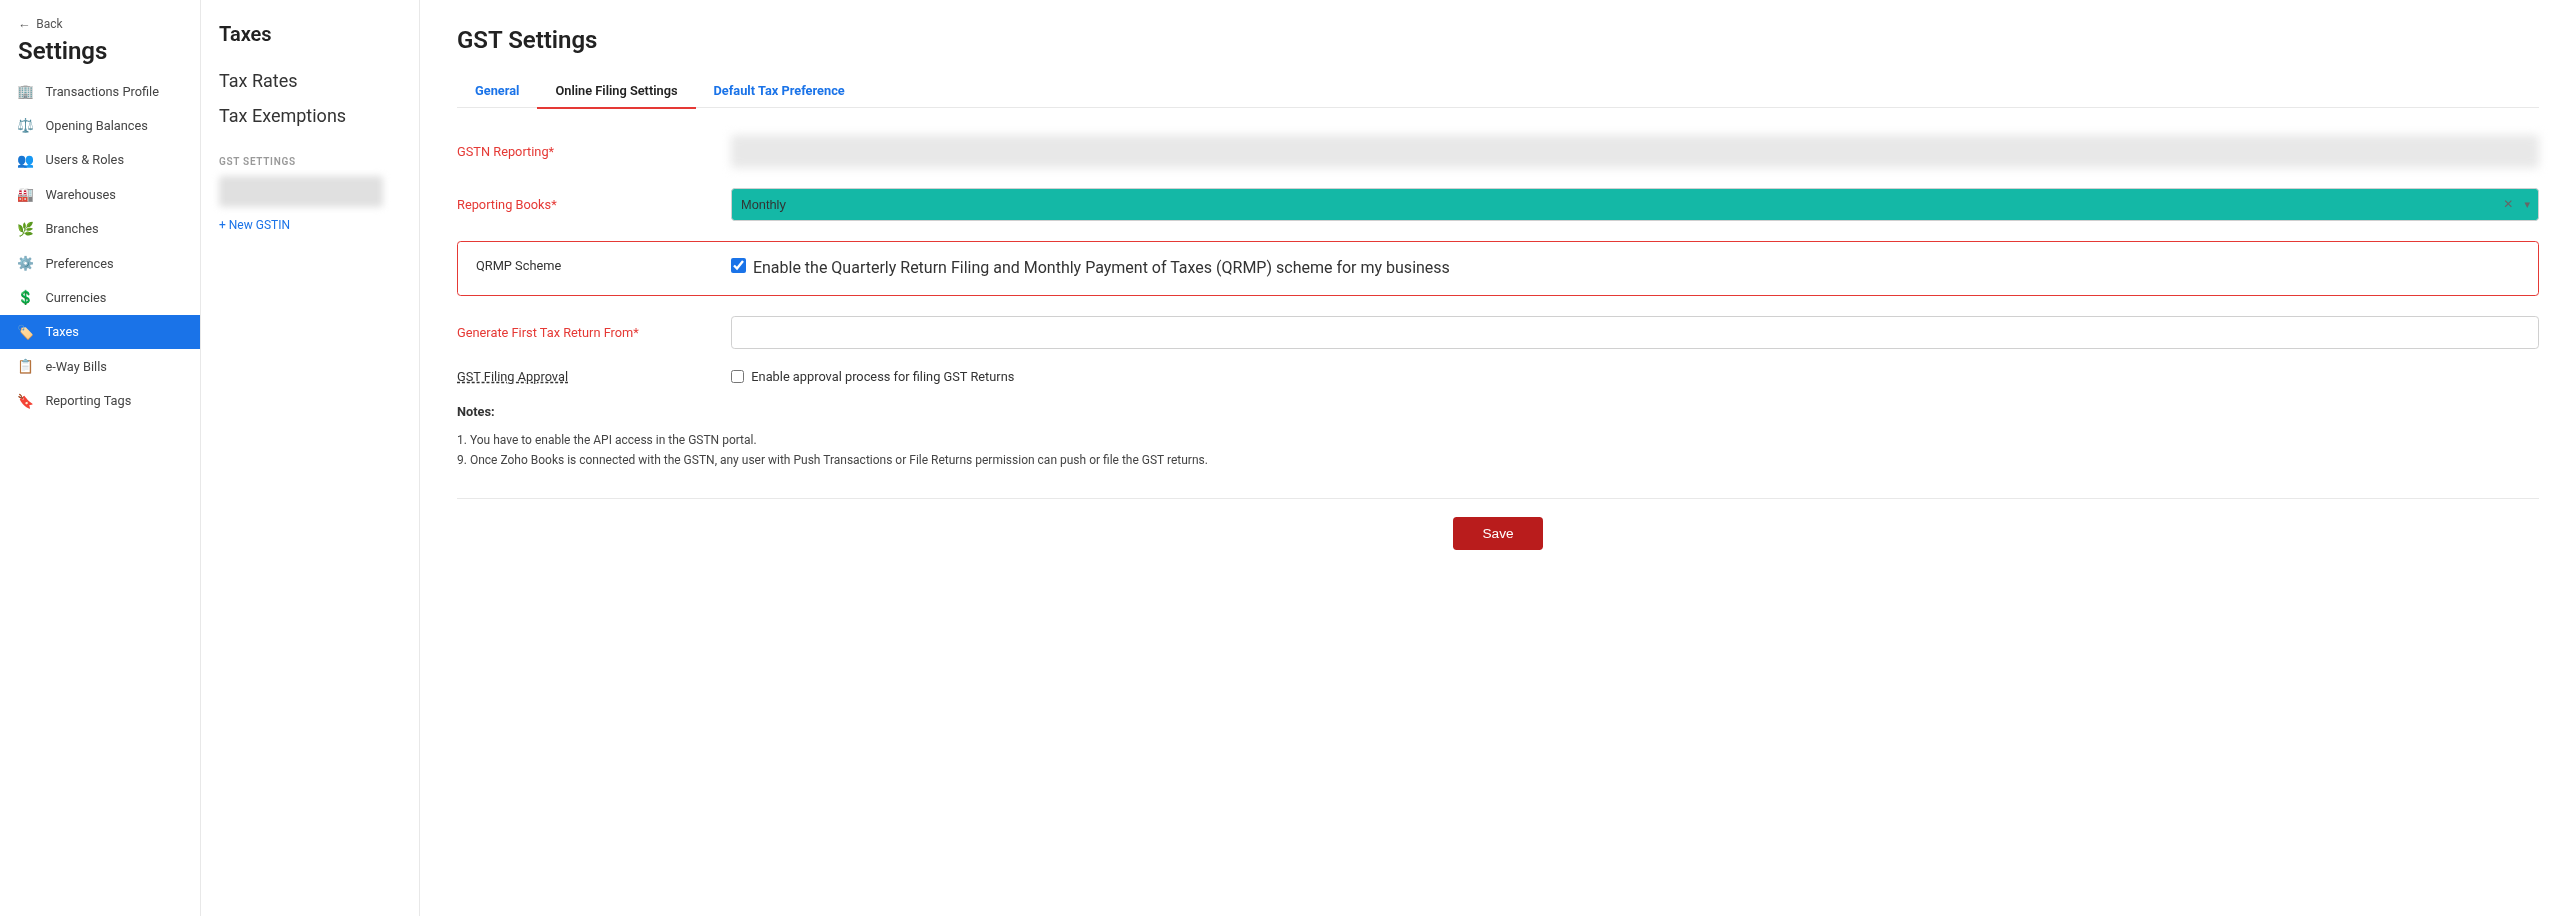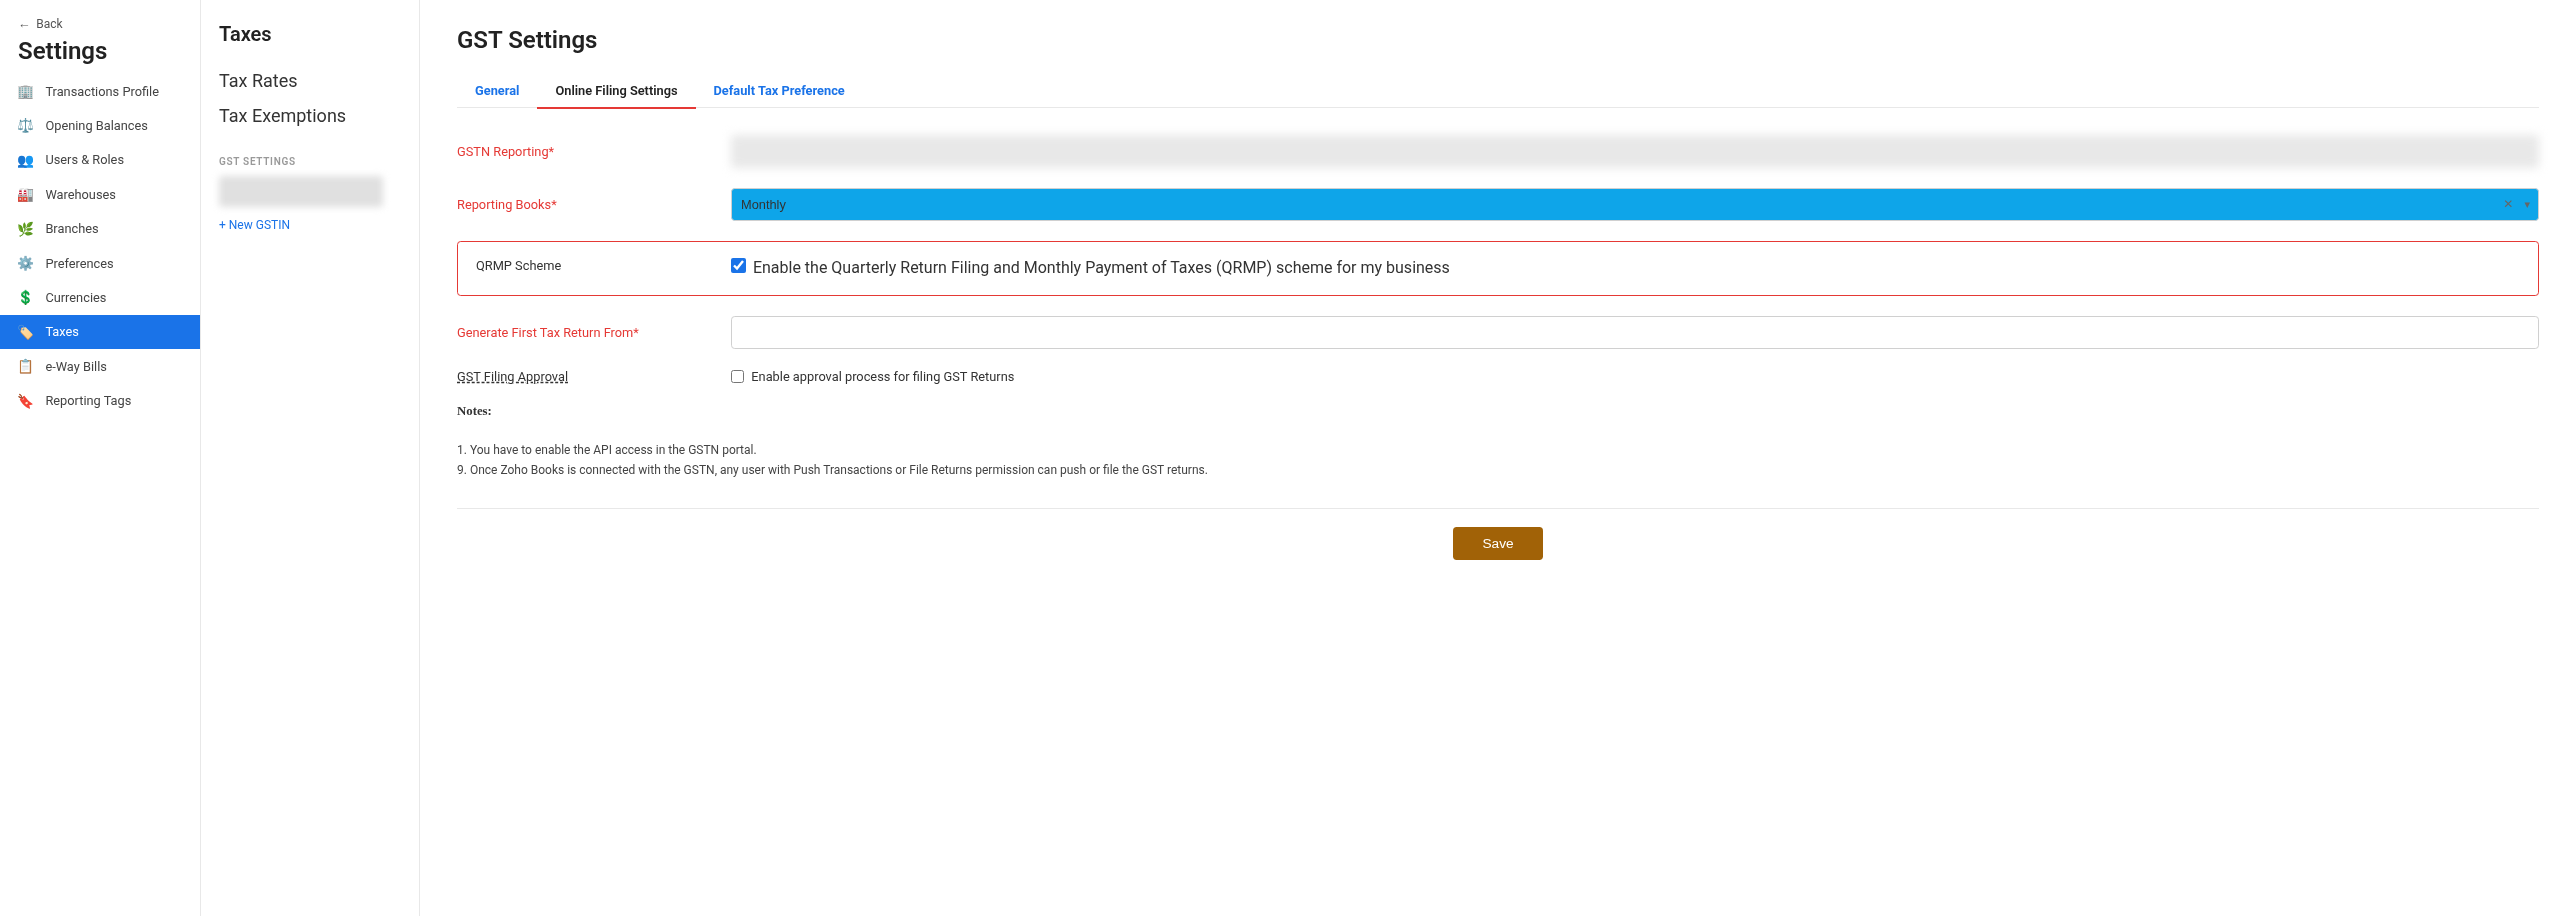--- a/index.html
+++ b/index.html
@@ -176,21 +176,21 @@
       position: relative;
     }
     .select-control {
       width: 100%;
       height: 33px;
       border: 0.9px solid #d0d0d0;
       border-radius: 3.7px;
       padding: 0 27px 0 9px;
       font-size: 12.8px;
       color: #333;
-      background: #0ea5e9;
+      background: #14b8a6;
       appearance: none;
       cursor: pointer;
     }
     .select-arrow {
       position: absolute;
       right: 9px;
       top: 50%;
       transform: translateY(-50%);
       color: #666;
       pointer-events: none;
@@ -249,39 +249,38 @@
 
     
     .notes-section {
       margin-top: 9px;
       margin-bottom: 27px;
     }
     .notes-title {
       font-size: 12.8px;
       font-weight: 700;
       color: #333;
-      margin-bottom: 21px;
-      font-family: Liberation Serif, serif;
+      margin-bottom: 11px;
     }
     .notes-text {
       font-size: 12px;
       color: #444;
       line-height: 1.7;
     }
 
     
     .divider {
       border: none;
       border-top: 0.9px solid #e8e8e8;
       margin: 18px 0;
     }
 
     
     .save-btn {
-      background: #a16207;
+      background: #b91c1c;
       color: #fff;
       border: none;
       border-radius: 3.7px;
       padding: 9px 29px;
       font-size: 13.7px;
       font-weight: 500;
       cursor: pointer;
       display: block;
       margin: 0 auto;
     }

